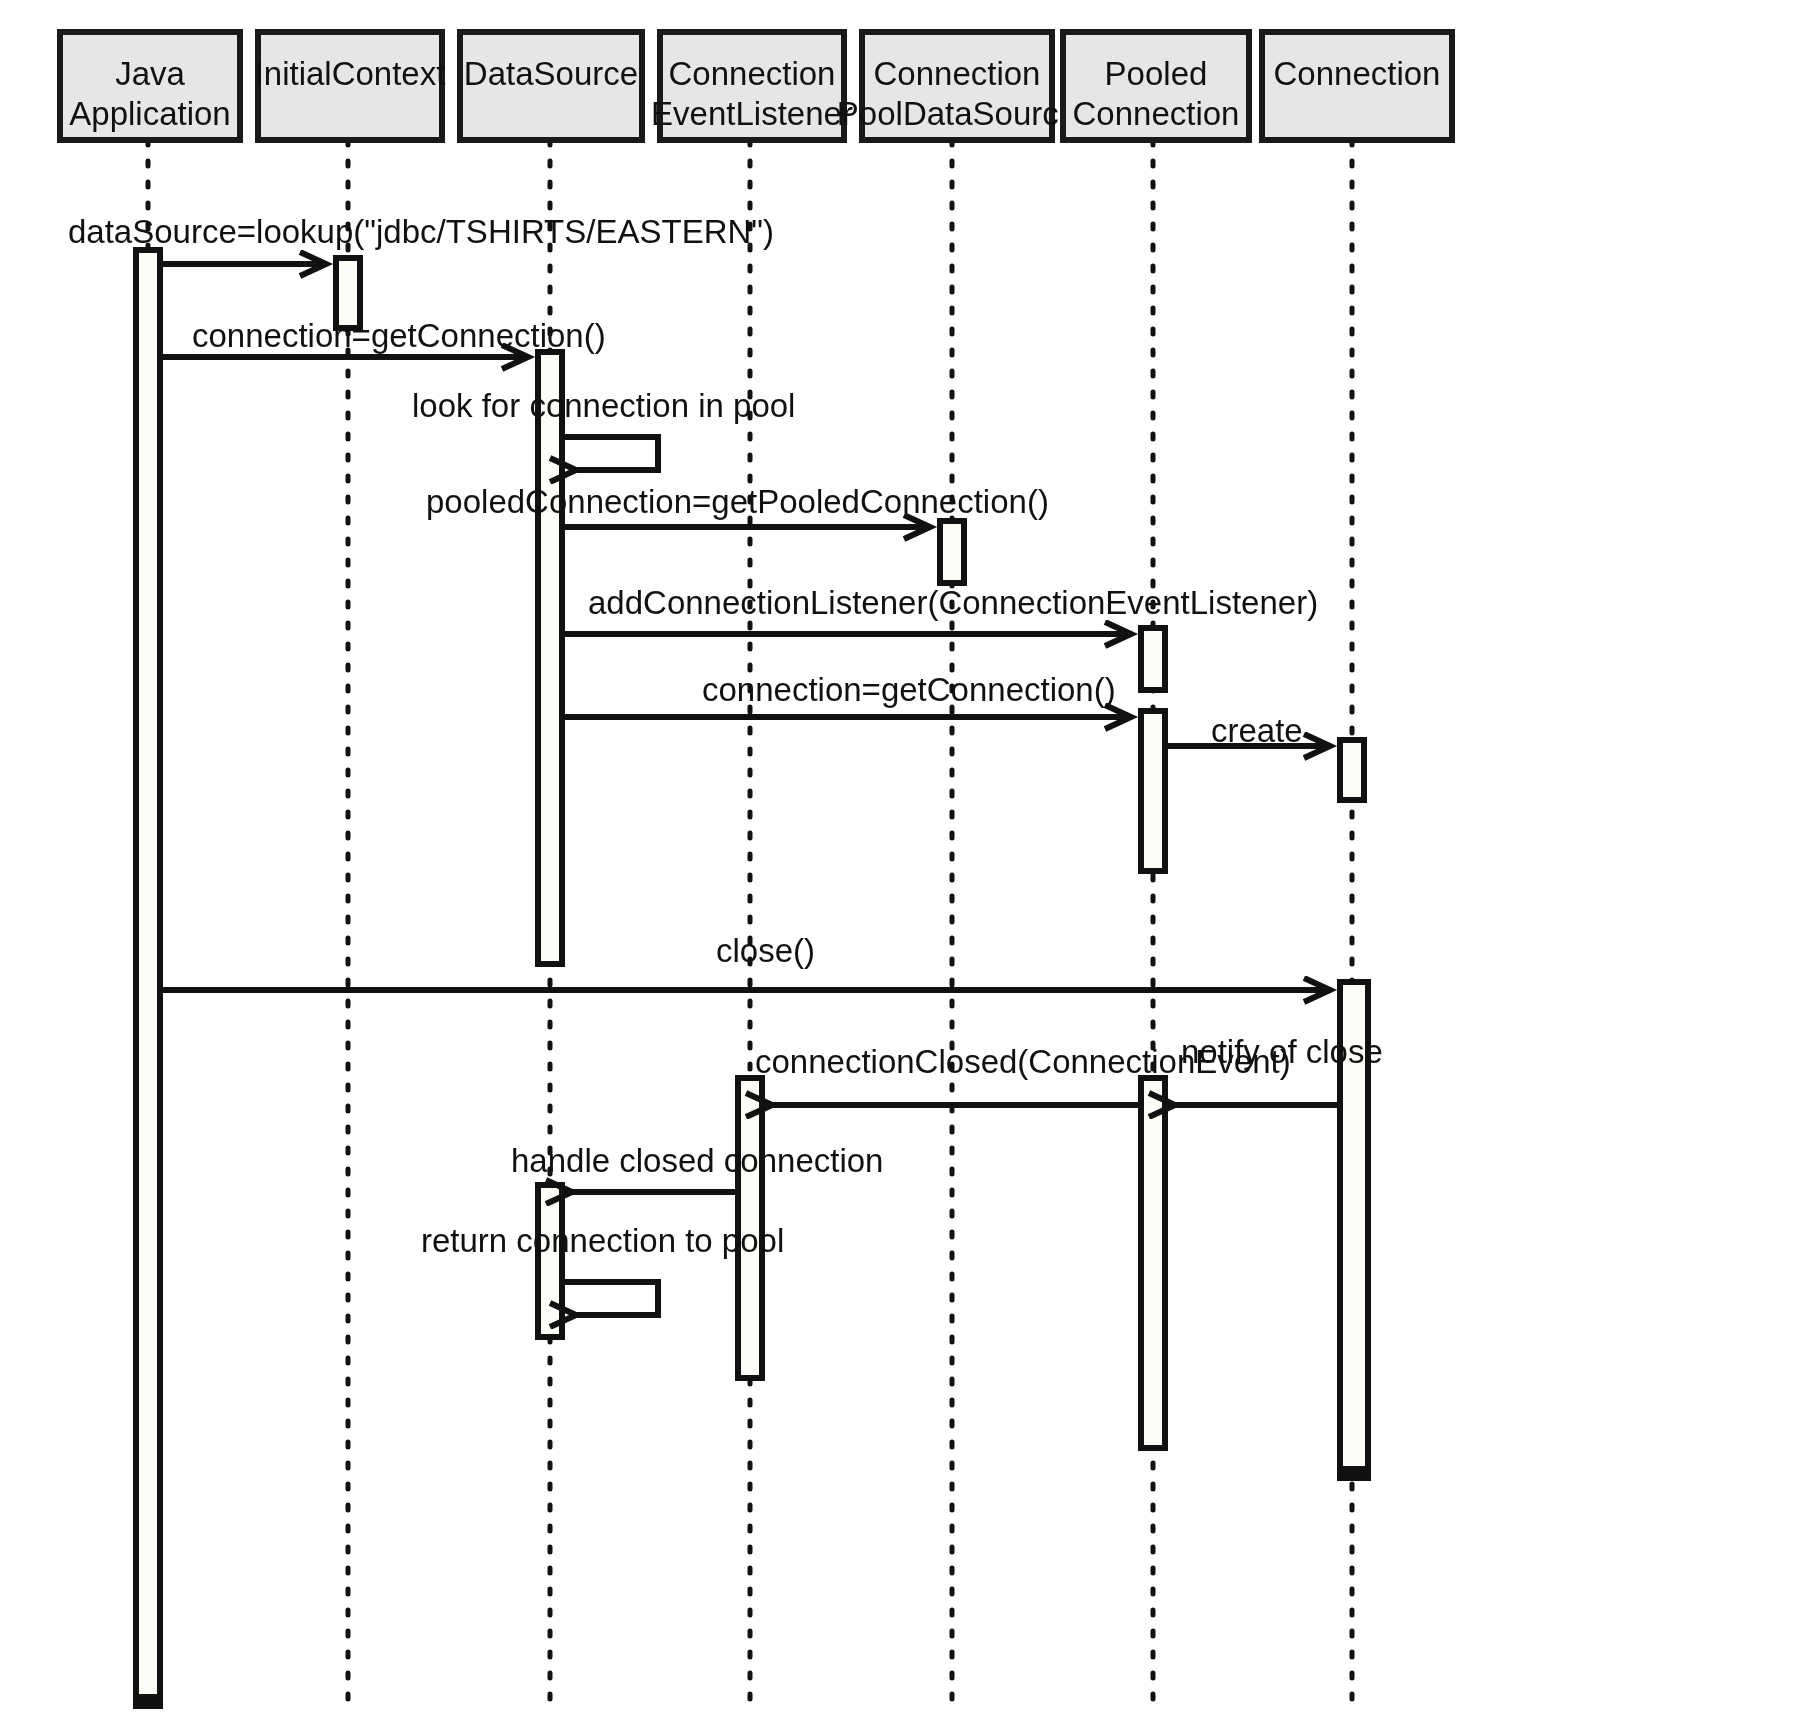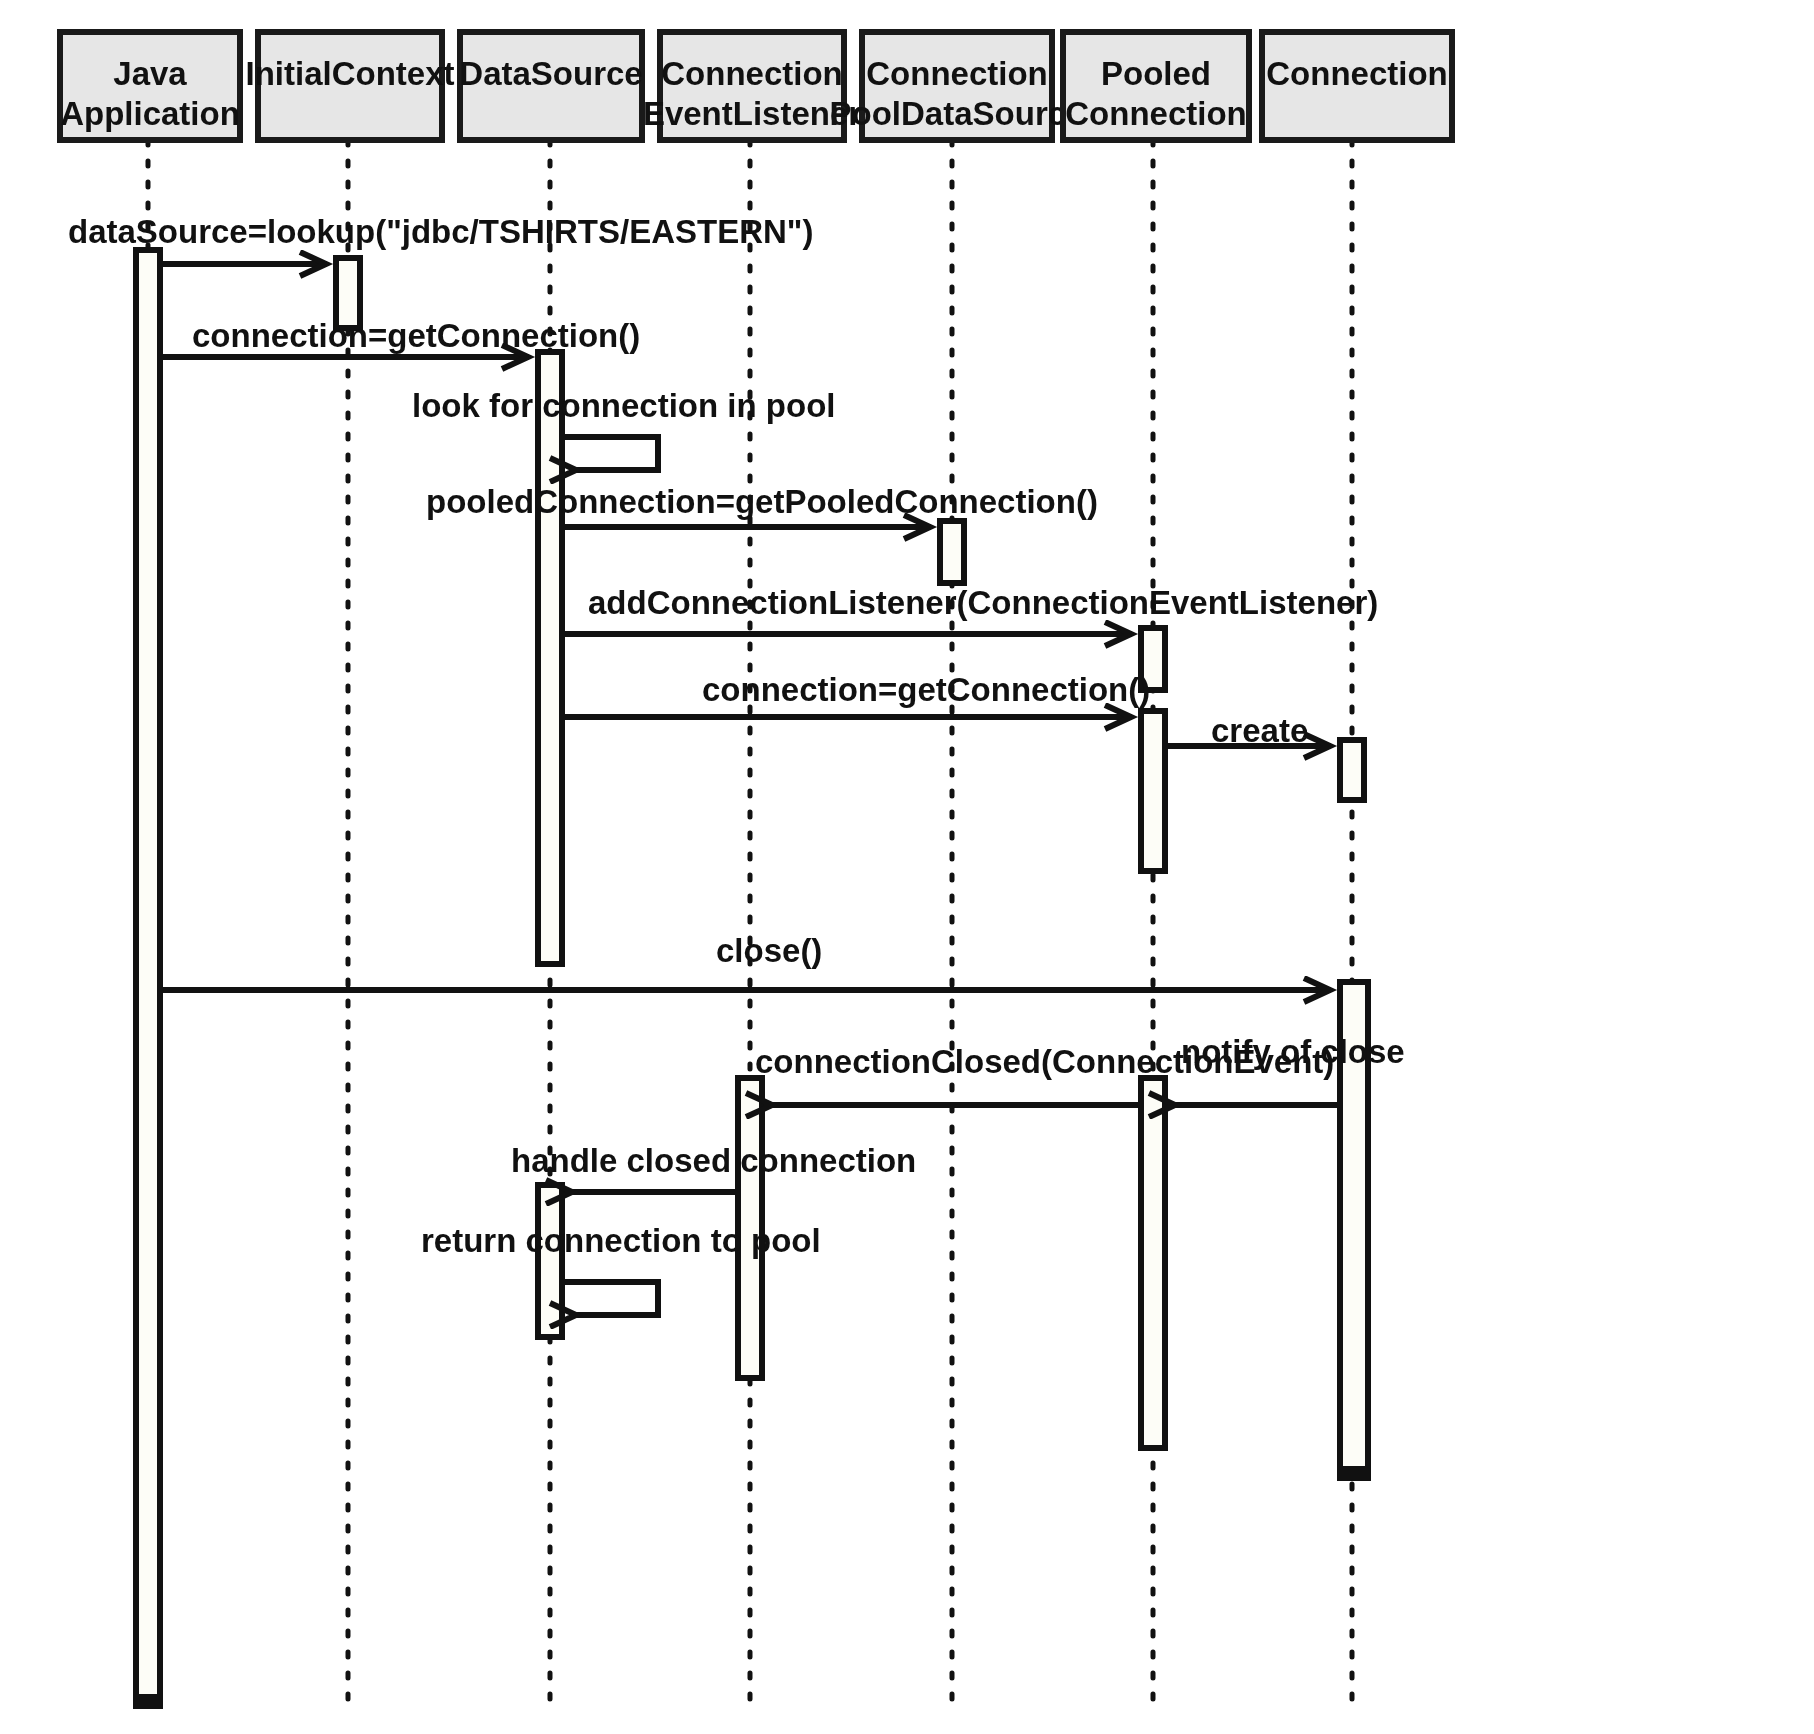--- a/index.html
+++ b/index.html
@@ -1,17 +1,17 @@
 <!DOCTYPE html>
 <html><head>
 <meta charset="utf-8">
 <style>
   html,body{margin:0;padding:0;background:#ffffff;}
   body{font-family:"Liberation Sans", sans-serif;}
-  #stage{position:relative;width:1814px;height:1734px;background:#fff;overflow:hidden;font-weight:bold;}
+  #stage{position:relative;width:1814px;height:1734px;background:#fff;overflow:hidden;}
   svg#diagram{position:absolute;left:0;top:0;width:1814px;height:1734px;}
   .lifebox-rect{fill:#e6e6e6;stroke:#1a1a1a;stroke-width:6;}
   .lifebox-label{font-family:"Liberation Sans",sans-serif;font-size:33px;fill:#111;text-anchor:middle;}
   .lifeline{stroke:#111;stroke-width:5;stroke-dasharray:5 16;stroke-linecap:round;fill:none;}
   .activation{fill:#fdfdf7;stroke:#111;stroke-width:6;}
   .msgline{stroke:#111;stroke-width:6;fill:none;}
   .msg-label{font-family:"Liberation Sans",sans-serif;font-size:33px;fill:#111;}
   .selfbox{fill:none;stroke:#111;stroke-width:6;}
 </style>
 </head>

